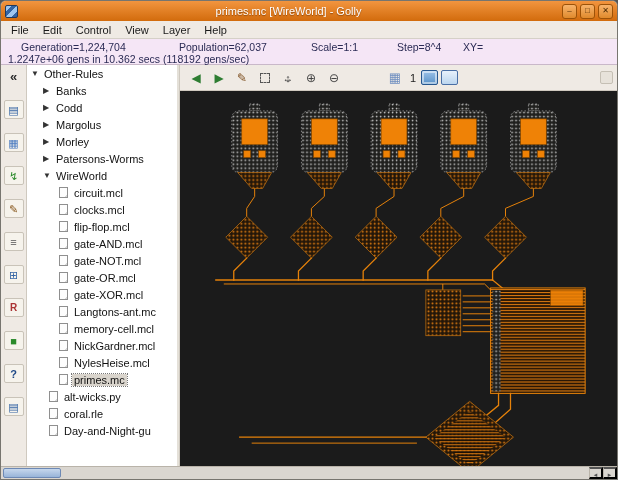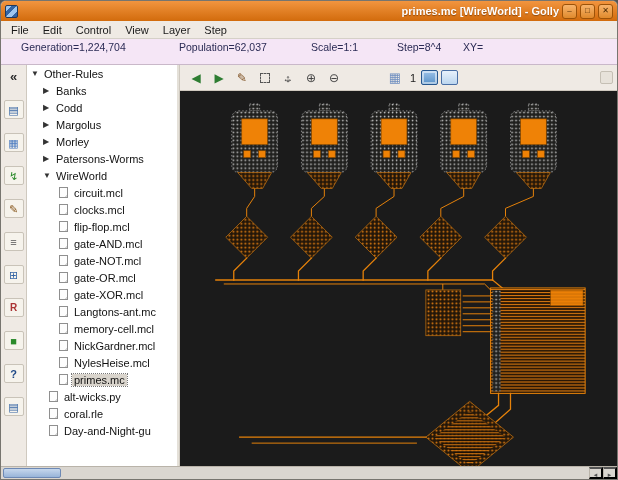--- a/index.html
+++ b/index.html
@@ -8,21 +8,21 @@
   button{font-family:inherit;cursor:default}
 
   .window{width:618px;height:480px;display:flex;flex-direction:column;overflow:hidden;
           border:1px solid #77756f;border-radius:6px 6px 0 0;background:var(--chrome,#EFEAE4)}
 
   
   .titlebar{height:20px;flex:0 0 20px;display:flex;align-items:center;padding:0 4px;
             background:linear-gradient(var(--titlebar1,#F2953F),var(--titlebar2,#D26B0C))}
   .app-icon{width:13px;height:13px;flex:0 0 13px;border-radius:2px;border:1px solid #1e3a5f;
             background:linear-gradient(135deg,#9ec7ef 25%,#3465a4 25% 50%,#9ec7ef 50% 75%,#3465a4 75%)}
-  .title{flex:1;text-align:right;color:#fff;font-size:11px;font-weight:bold;text-shadow:0 1px 1px rgba(90,40,0,.6);white-space:nowrap;overflow:hidden}
+  .title{flex:1;text-align:center;color:#fff;font-size:11px;font-weight:normal;text-shadow:0 1px 1px rgba(90,40,0,.6);white-space:nowrap;overflow:hidden}
   .wbtn{width:15px;height:15px;margin-left:3px;border-radius:3px;border:1px solid #9c5208;
         background:linear-gradient(#f7b36b,#e08a2c);color:#4a2800;font-size:8px;line-height:12px;text-align:center;padding:0}
 
   
   .menubar{height:18px;flex:0 0 18px;display:flex;align-items:center;background:var(--chrome,#EFEAE4);
            border-bottom:1px solid #d5d0c7;padding-left:3px}
   .menu-item{font-size:11px;color:#1a1a1a;padding:1px 7px}
 
   
   .statusbar{height:26px;flex:0 0 26px;background:var(--statusbg,#F5E6F6);color:var(--statustext,#2b2b55);
@@ -112,31 +112,32 @@
     <button class="wbtn">□</button>
     <button class="wbtn">✕</button>
   </div>
 
   <div class="menubar">
     <span class="menu-item">File</span>
     <span class="menu-item">Edit</span>
     <span class="menu-item">Control</span>
     <span class="menu-item">View</span>
     <span class="menu-item">Layer</span>
-    <span class="menu-item">Step</span>
+    <span class="menu-item">Help</span>
   </div>
 
   <div class="statusbar">
     <div class="sline1">
       <span class="sgen">Generation=1,224,704</span>
       <span class="spop">Population=62,037</span>
       <span class="sscale">Scale=1:1</span>
       <span class="sstep">Step=8^4</span>
       <span class="sxy">XY=</span>
     </div>
+    <div class="sline2">1.2247e+06 gens in 10.362 secs (118192 gens/sec)</div>
   </div>
 
   <div class="bodyrow">
 
     <div class="leftbar">
       <button class="lbtn"><span>«</span></button>
       <button class="lbtn"><span>▤</span></button>
       <button class="lbtn"><span>▦</span></button>
       <button class="lbtn"><span>↯</span></button>
       <button class="lbtn"><span>✎</span></button>

